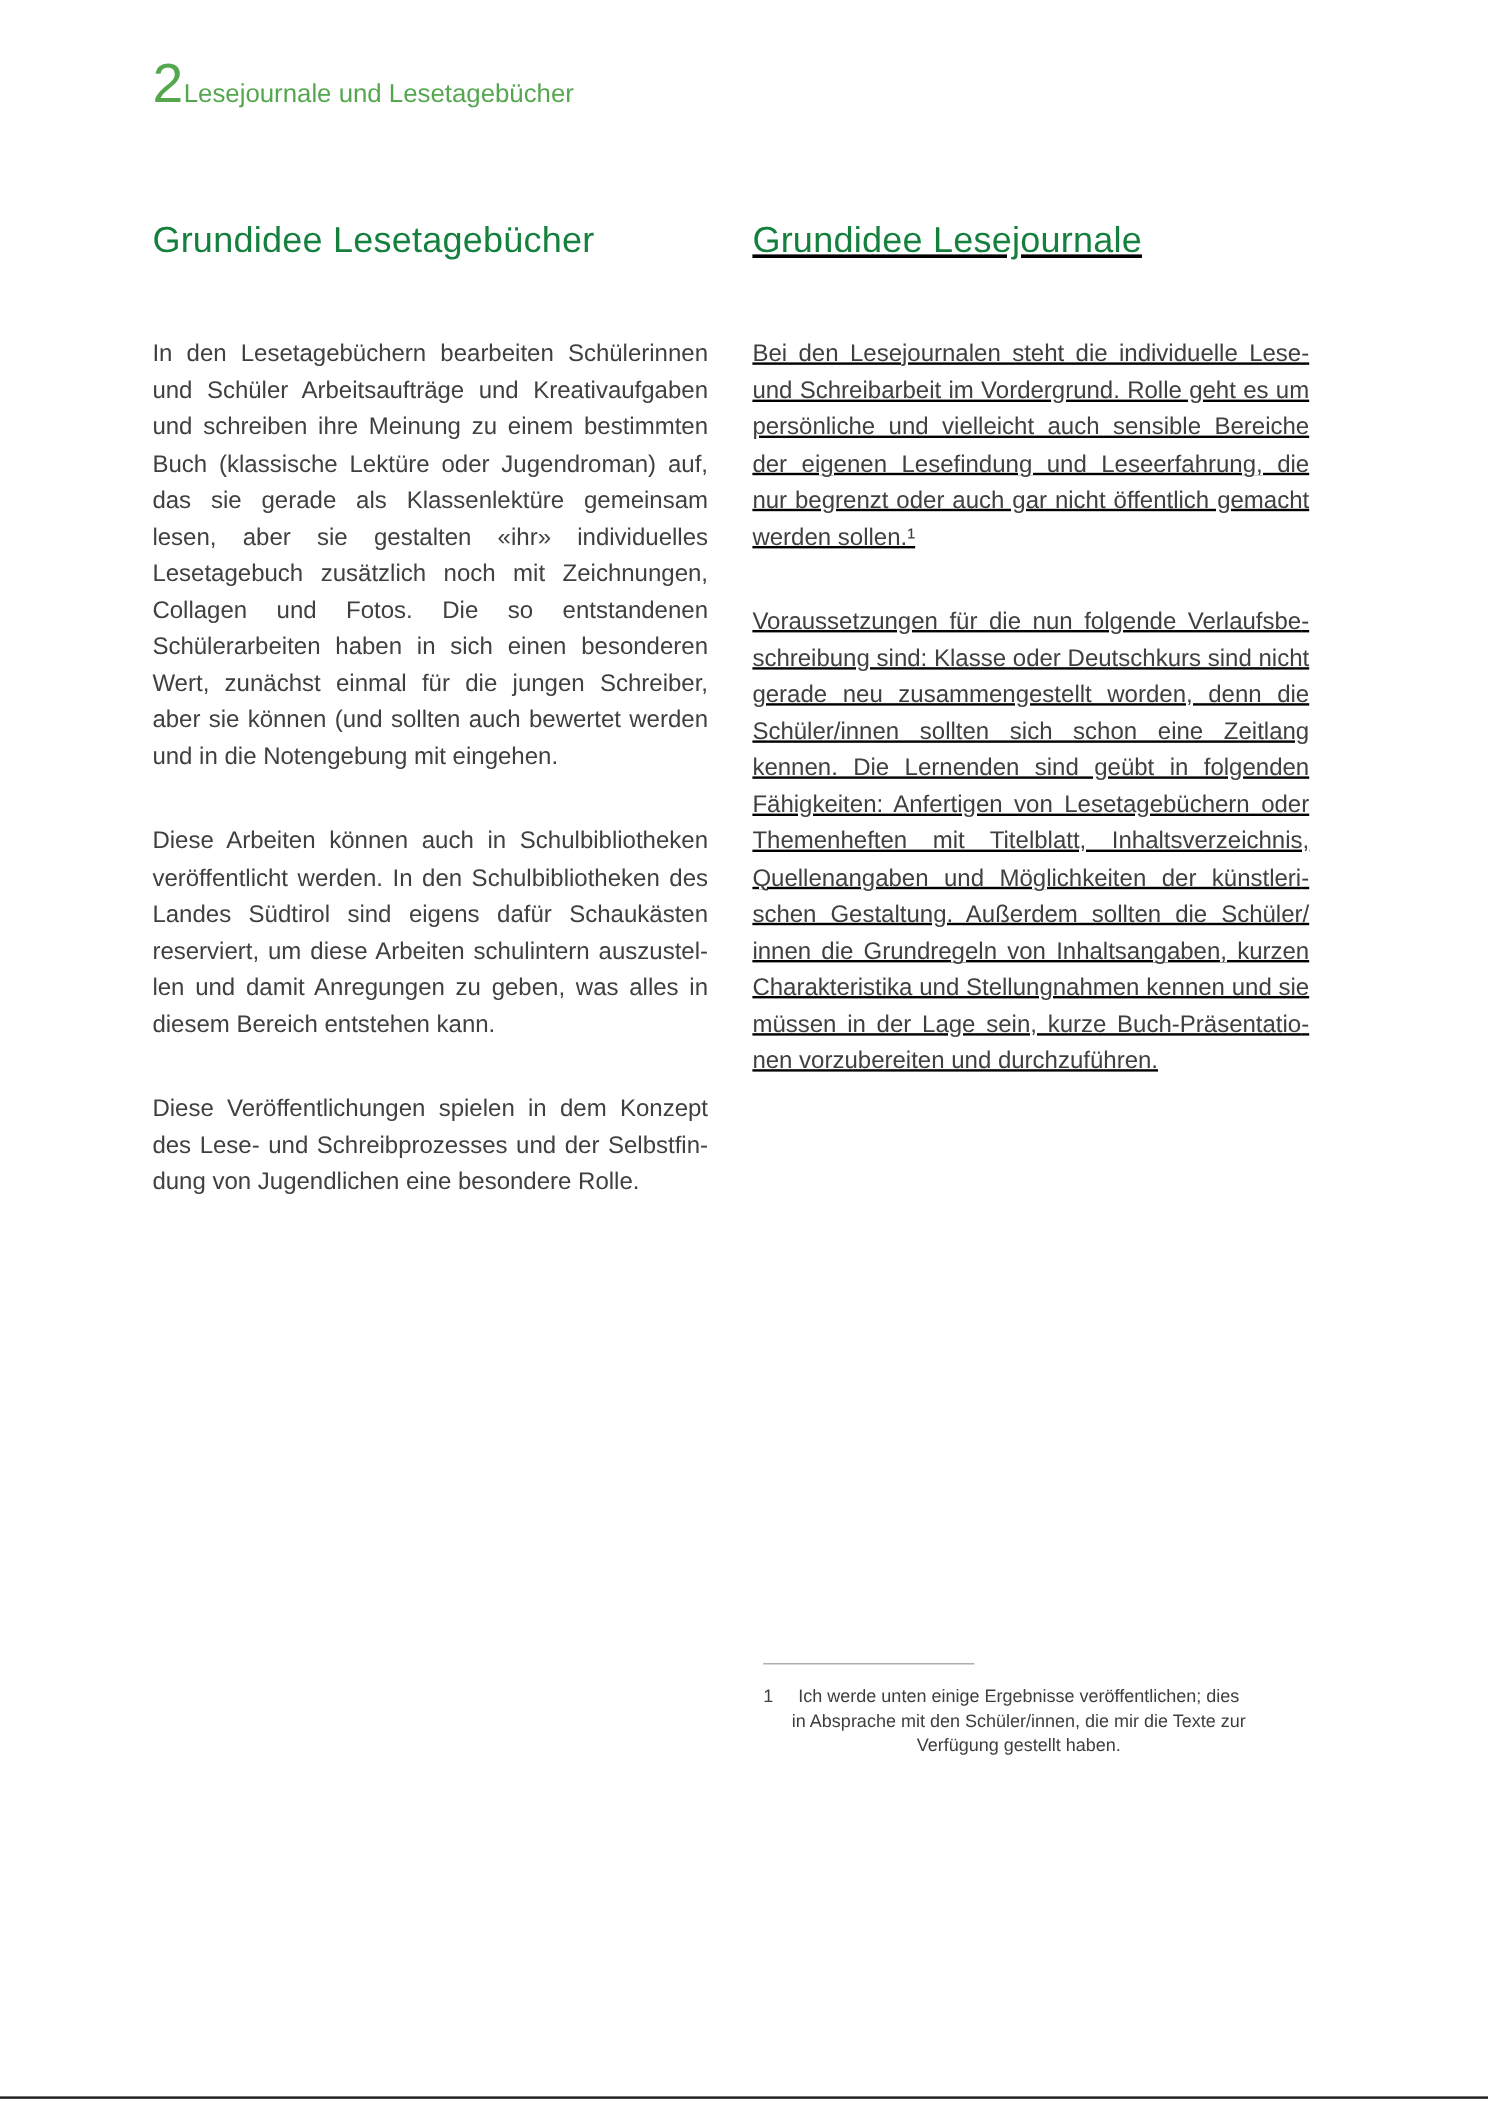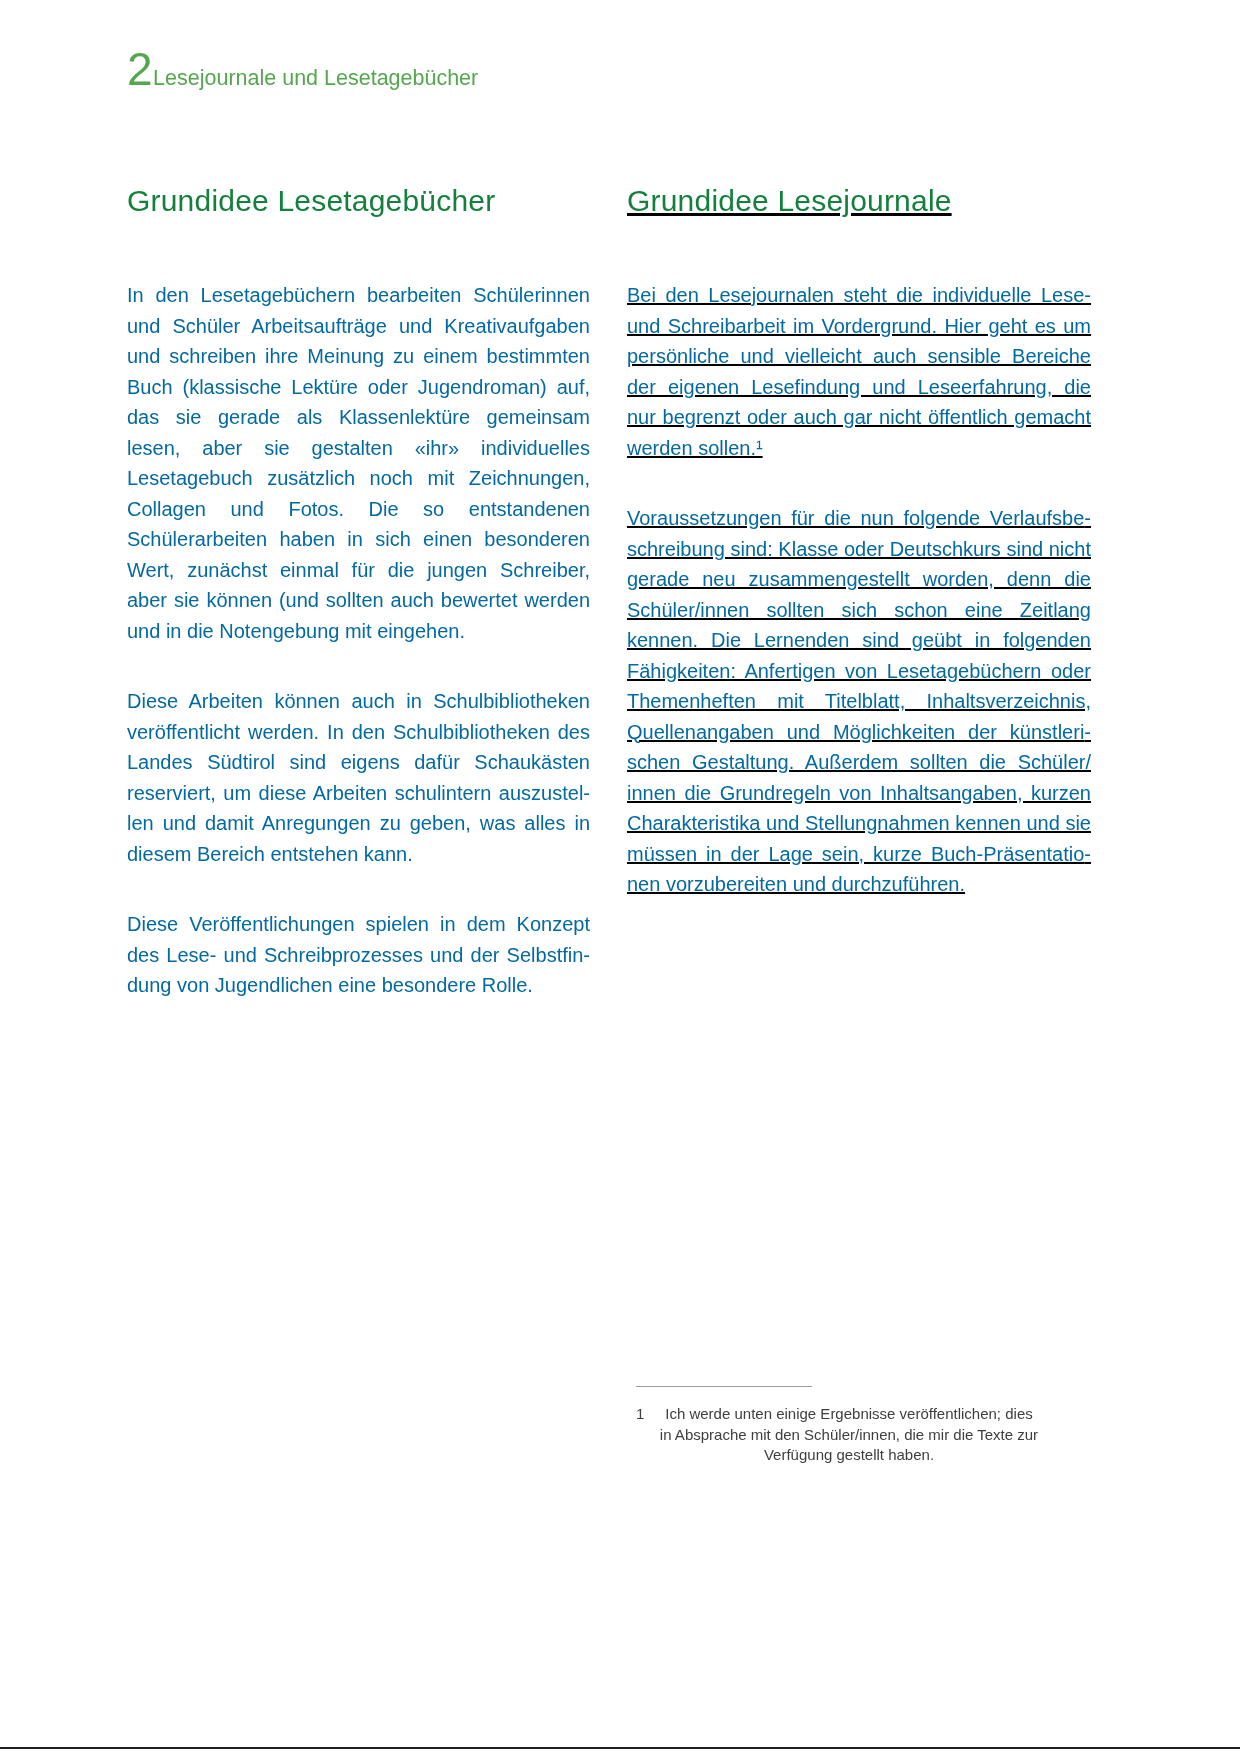--- a/index.html
+++ b/index.html
@@ -49,21 +49,21 @@
     font-size: 30px;
     line-height: 34px;
     font-weight: 400;
     color: #15803d;
     letter-spacing: 0.2px;
   }
   .body-par {
     margin: 0 0 40px 0;
     font-size: 20px;
     line-height: 30.5px;
-    color: #0369a1;
+    color: #404040;
     text-align: justify;
     hyphens: manual;
     -webkit-hyphens: manual;
   }
 
   
   .footnote {
     position: absolute;
     left: 636px;
     top: 1386px;
@@ -108,21 +108,21 @@
 
     <div class="col-left">
       <h2 class="col-heading">Grundidee Lesetagebücher</h2>
       <p class="body-par">In den Lesetagebüchern bearbeiten Schülerinnen und Schüler Arbeitsaufträge und Kreativaufgaben und schreiben ihre Meinung zu einem bestimmten Buch (klassische Lektüre oder Jugendroman) auf, das sie gerade als Klassenlektüre gemeinsam lesen, aber sie gestalten «ihr» individuelles Lesetagebuch zusätzlich noch mit Zeichnungen, Collagen und Fotos. Die so entstandenen Schülerarbeiten haben in sich einen besonderen Wert, zunächst einmal für die jungen Schreiber, aber sie können (und sollten auch bewertet werden und in die Notengebung mit eingehen.</p>
       <p class="body-par">Diese Arbeiten können auch in Schulbibliotheken veröffentlicht werden. In den Schulbibliotheken des Landes Südtirol sind eigens dafür Schaukästen reserviert, um diese Arbeiten schulintern auszustel­len und damit Anregungen zu geben, was alles in diesem Bereich entstehen kann.</p>
       <p class="body-par">Diese Veröffentlichungen spielen in dem Konzept des Lese- und Schreibprozesses und der Selbstfin­dung von Jugendlichen eine besondere Rolle.</p>
     </div>
 
     <div class="col-right">
       <h2 class="col-heading">Grundidee Lesejournale</h2>
-      <p class="body-par">Bei den Lesejournalen steht die individuelle Lese- und Schreibarbeit im Vordergrund. Hier geht es um persönliche und vielleicht auch sensible Bereiche der eigenen Lesefindung und Leseerfahrung, die nur begrenzt oder auch gar nicht öffentlich gemacht werden sollen.¹</p>
+      <p class="body-par">Bei den Lesejournalen steht die individuelle Lese- und Schreibarbeit im Vordergrund. Rolle geht es um persönliche und vielleicht auch sensible Bereiche der eigenen Lesefindung und Leseerfahrung, die nur begrenzt oder auch gar nicht öffentlich gemacht werden sollen.¹</p>
       <p class="body-par">Voraussetzungen für die nun folgende Verlaufsbe­schreibung sind: Klasse oder Deutschkurs sind nicht gerade neu zusammengestellt worden, denn die Schüler/innen sollten sich schon eine Zeitlang kennen. Die Lernenden sind geübt in folgenden Fähigkeiten: Anfertigen von Lesetagebüchern oder Themenheften mit Titelblatt, Inhaltsverzeichnis, Quellenangaben und Möglichkeiten der künstleri­schen Gestaltung. Außerdem sollten die Schüler/ innen die Grundregeln von Inhaltsangaben, kurzen Charakteristika und Stellungnahmen kennen und sie müssen in der Lage sein, kurze Buch-Präsentatio­nen vorzubereiten und durchzuführen.</p>
     </div>
 
   </div>
 
   <div class="footnote">
     <div class="footnote-rule"></div>
     <div class="footnote-item">
       <div class="footnote-number">1</div>
       <div class="footnote-text">Ich werde unten einige Ergebnisse veröffentlichen; dies in Absprache mit den Schüler/innen, die mir die Texte zur Verfügung gestellt haben.</div>

